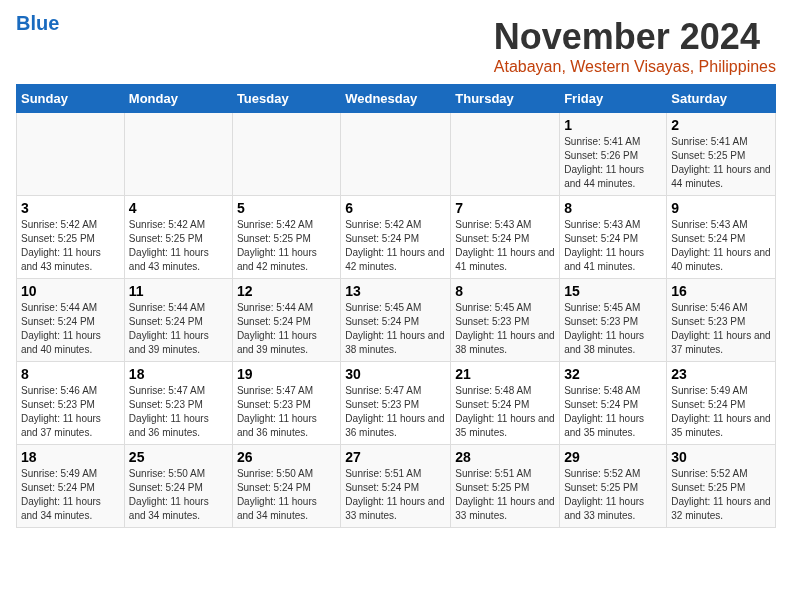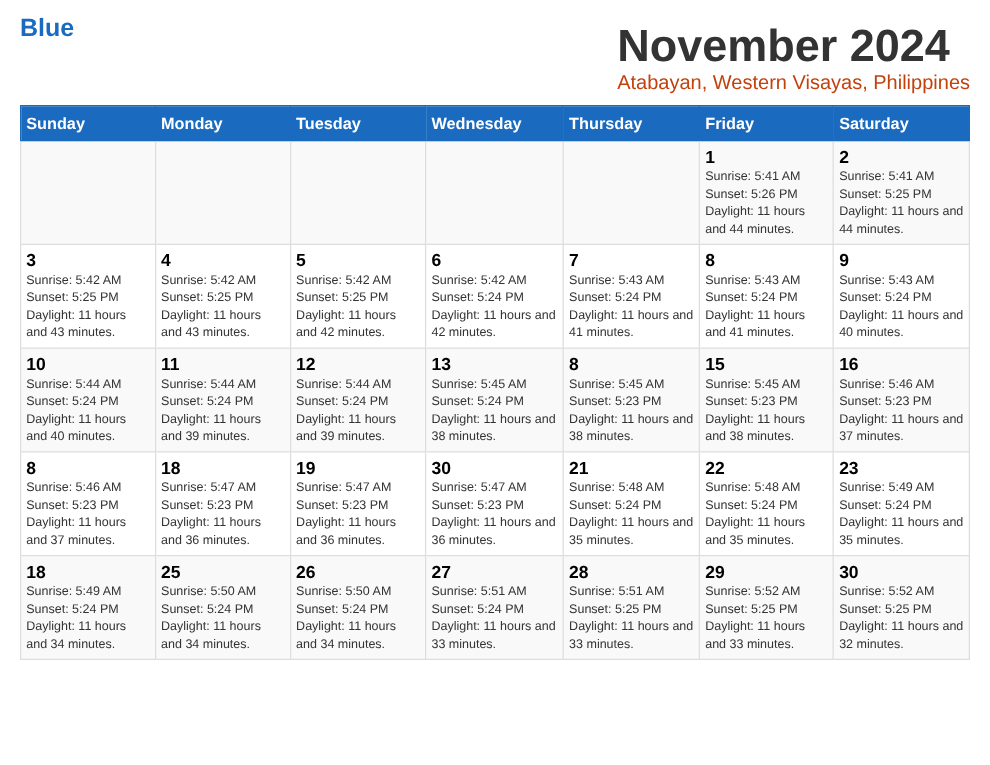--- a/index.html
+++ b/index.html
@@ -244,21 +244,21 @@
 Sunset: 5:23 PM
 Daylight: 11 hours and 36 minutes.</div>
         </td>
         <td>
           <span class="day-num">21</span>
           <div class="day-info" style="white-space: pre-line;">Sunrise: 5:48 AM
 Sunset: 5:24 PM
 Daylight: 11 hours and 35 minutes.</div>
         </td>
         <td>
-          <span class="day-num">22</span>
+          <span class="day-num">32</span>
           <div class="day-info" style="white-space: pre-line;">Sunrise: 5:48 AM
 Sunset: 5:24 PM
 Daylight: 11 hours and 35 minutes.</div>
         </td>
         <td>
           <span class="day-num">23</span>
           <div class="day-info" style="white-space: pre-line;">Sunrise: 5:49 AM
 Sunset: 5:24 PM
 Daylight: 11 hours and 35 minutes.</div>
         </td>

